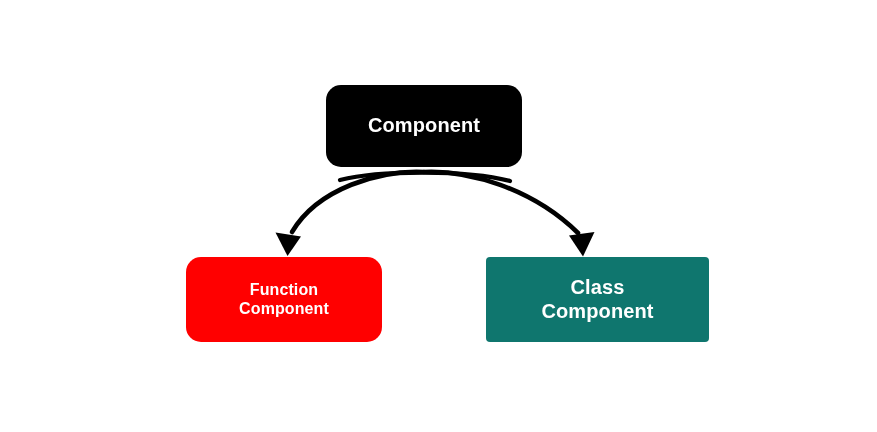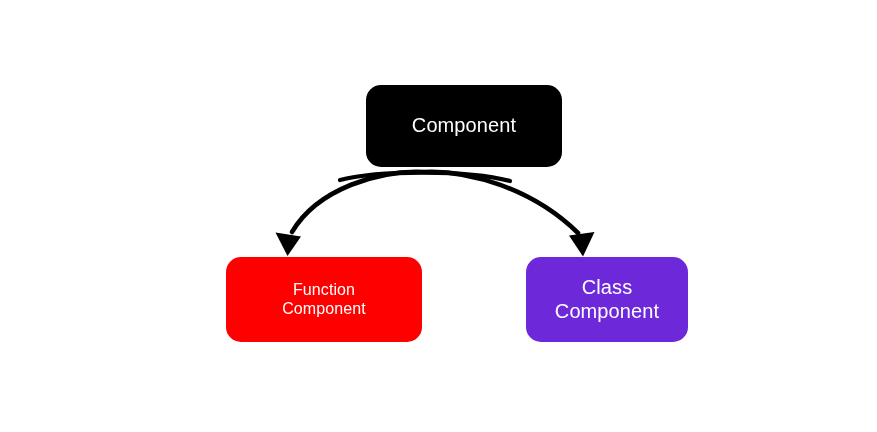--- a/index.html
+++ b/index.html
@@ -24,25 +24,24 @@
     pointer-events: none;
   }
   .node {
     position: absolute;
     display: flex;
     align-items: center;
     justify-content: center;
     text-align: center;
     box-sizing: border-box;
     color: #ffffff;
-    font-weight: normal;
+    font-weight: bold;
     line-height: 1.18;
     letter-spacing: 0.1px;
     z-index: 2;
-    margin-left: 40px;
   }
   .node-label {
     display: block;
     white-space: pre-line;
   }
   #node-root {
     left: 326px;
     top: 85px;
     width: 196px;
     height: 82px;
@@ -55,24 +54,24 @@
     top: 257px;
     width: 196px;
     height: 85px;
     border-radius: 15px;
     background: #ff0000;
     font-size: 16px;
   }
   #node-class {
     left: 486px;
     top: 257px;
-    width: 162px;
+    width: 223px;
     height: 85px;
-    border-radius: 15px;
-    background: #6d28d9;
+    border-radius: 4px;
+    background: #0f766e;
     font-size: 20px;
   }
 </style>
 </head>
 <body>
 
 <div id="canvas">
 
   <svg class="connectors" viewBox="0 0 877 432" width="877" height="432" xmlns="http://www.w3.org/2000/svg">
 

